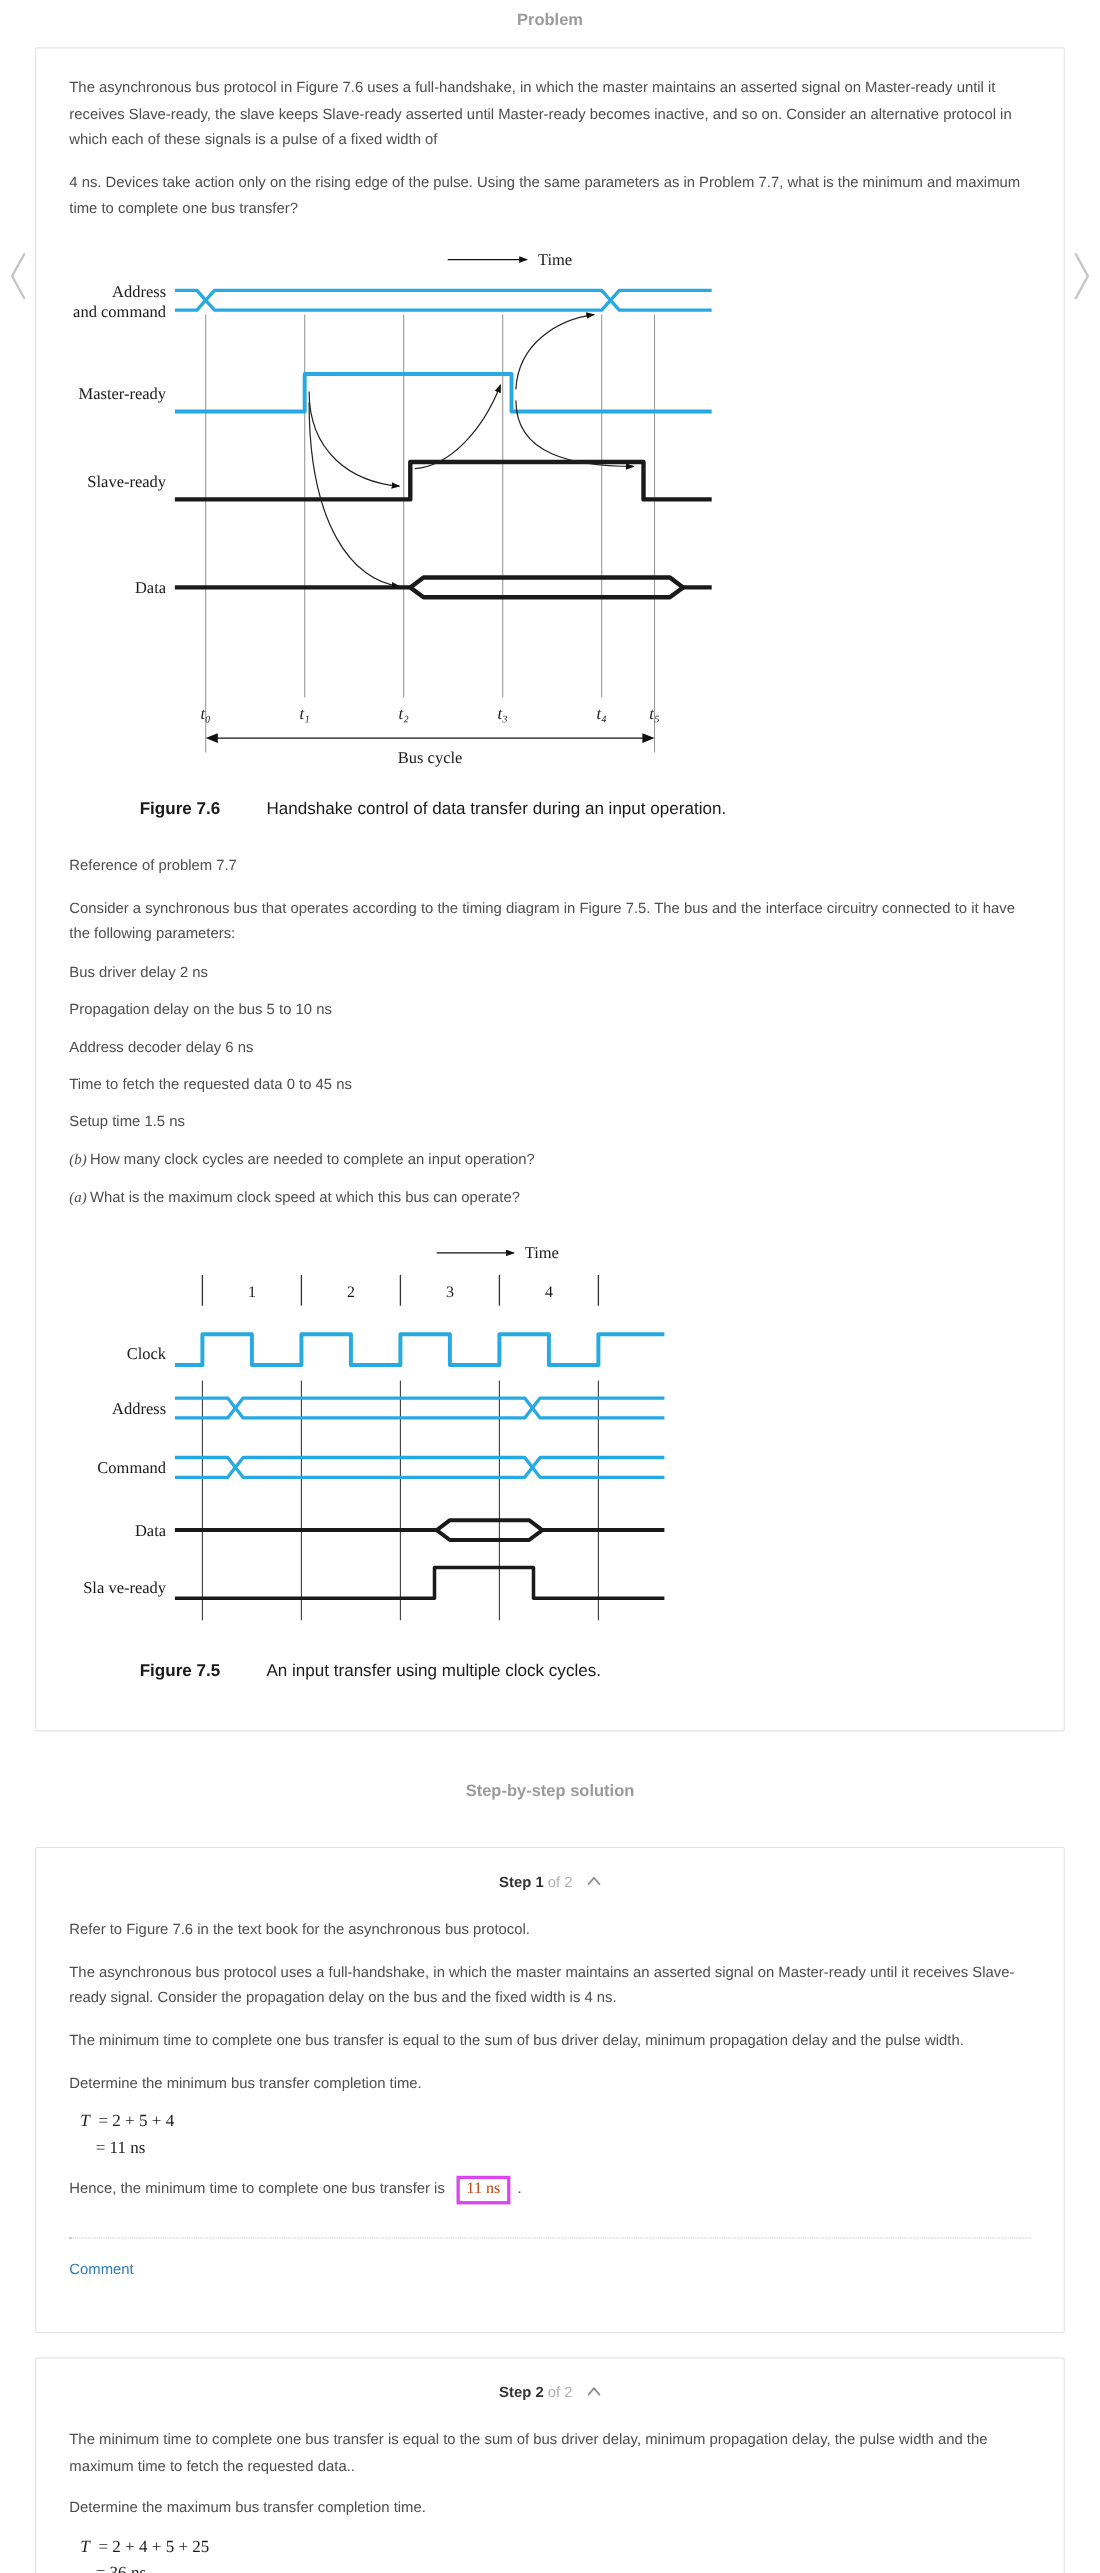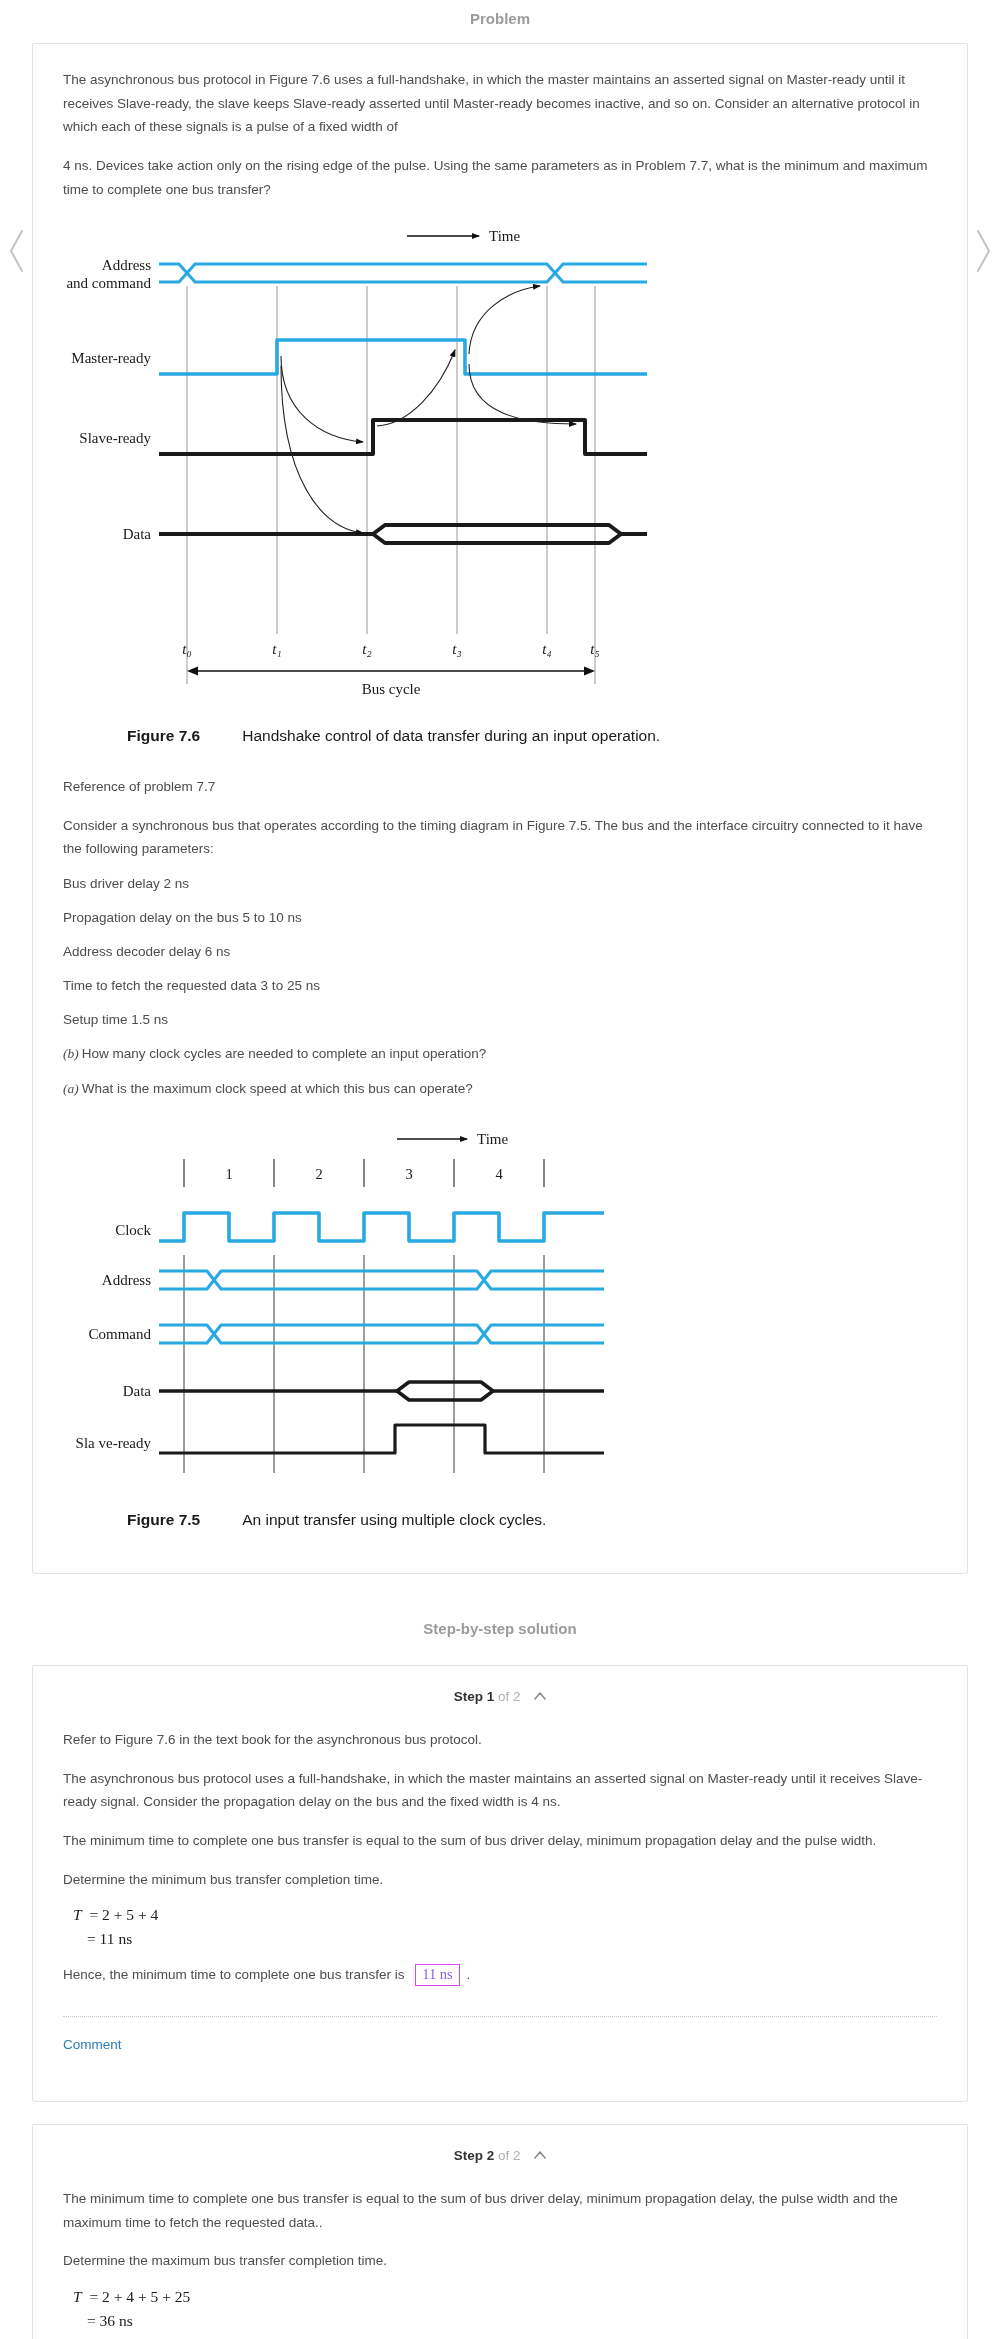--- a/index.html
+++ b/index.html
@@ -14,29 +14,29 @@
   .nav-arrow.left { left:7px; }
   .nav-arrow.right { right:7px; }
   figure { margin:0; }
   .tdiag { display:block; margin:6px 0 0 -16px; }
   .slabel { font-family:"Liberation Serif","DejaVu Serif",serif; font-size:15px; fill:#1a1a1a; }
   .tick-label { font-family:"Liberation Serif","DejaVu Serif",serif; font-style:italic; font-size:15px; fill:#1a1a1a; }
   .num-label { font-family:"Liberation Serif","DejaVu Serif",serif; font-size:14.5px; fill:#1a1a1a; }
   .figcaption { display:flex; align-items:flex-end; margin:26px 0 30px 64px; font-size:15.5px; color:#1a1a1a; }
   .figcaption .flabel { font-weight:bold; margin-right:42px; white-space:nowrap; }
   .step-card { padding:16px 30px 30px; margin-bottom:0; }
-  .step1-card { margin-top:8px; margin-bottom:22px; }
+  .step1-card { margin-top:22px; margin-bottom:22px; }
   .step-head { text-align:center; font-size:13.5px; color:#b0b0b0; padding:6px 0 24px; cursor:pointer; }
   .step-head b { color:#333; font-size:13.5px; }
   .step-head .chev { margin-left:10px; vertical-align:1px; }
   .eq { font-family:"Liberation Serif","DejaVu Serif",serif; font-size:15.5px; color:#1d1d1d; margin:6px 0 4px 10px; }
   .eq .var { font-style:italic; margin-right:4px; }
   .eq2 { margin-left:24px; margin-bottom:14px; }
   .hence { font-size:13.5px; color:#4d4d4d; margin:16px 0 0; }
-  .answer-box { display:inline-block; border:1px solid #d946ef; padding:1px 6px 2px; font-family:"Liberation Serif","DejaVu Serif",serif; font-size:14.5px; color:#8b5cf6; margin:0 3px 0 7px; background:#fff; }
+  .answer-box { display:inline-block; border:3px solid #d946ef; padding:1px 6px 2px; font-family:"Liberation Serif","DejaVu Serif",serif; font-size:14.5px; color:#c2410c; margin:0 3px 0 7px; background:#fff; }
   .dotted { border-top:1px dotted #c9c9c9; margin:30px 0 0; }
   .comment-link { display:inline-block; color:#2d7bb9; font-size:13.5px; margin-top:20px; cursor:pointer;text-align:center; }
   .solution-title { margin-top:36px; padding-bottom:20px; }
   .spacer-bottom { height:18px; }
 </style>
 </head>
 <body>
 
 <div class="page">
 
@@ -127,21 +127,21 @@
         <span class="flabel">Figure 7.6</span>
         <span>Handshake control of data transfer during an input operation.</span>
       </div>
     </figure>
 
     <p class="body">Reference of problem 7.7</p>
     <p class="body">Consider a synchronous bus that operates according to the timing diagram in Figure 7.5. The bus and the interface circuitry connected to it have the following parameters:</p>
     <p class="param">Bus driver delay 2 ns</p>
     <p class="param">Propagation delay on the bus 5 to 10 ns</p>
     <p class="param">Address decoder delay 6 ns</p>
-    <p class="param">Time to fetch the requested data 3 to 25 ns</p>
+    <p class="param">Time to fetch the requested data 0 to 45 ns</p>
     <p class="param">Setup time 1.5 ns</p>
     <p class="param"><span class="qlabel">(b)</span><span>How many clock cycles are needed to complete an input operation?</span></p>
     <p class="param"><span class="qlabel">(a)</span><span>What is the maximum clock speed at which this bus can operate?</span></p>
 
     <figure style="margin-top:26px;">
       <svg class="tdiag" width="640" height="362" viewBox="0 0 640 362">
         <defs>
           <marker id="ah2" markerWidth="8" markerHeight="6" refX="7" refY="3" orient="auto" markerUnits="userSpaceOnUse">
             <path d="M0,0 L8,3 L0,6 Z" fill="#111"></path>
           </marker>

